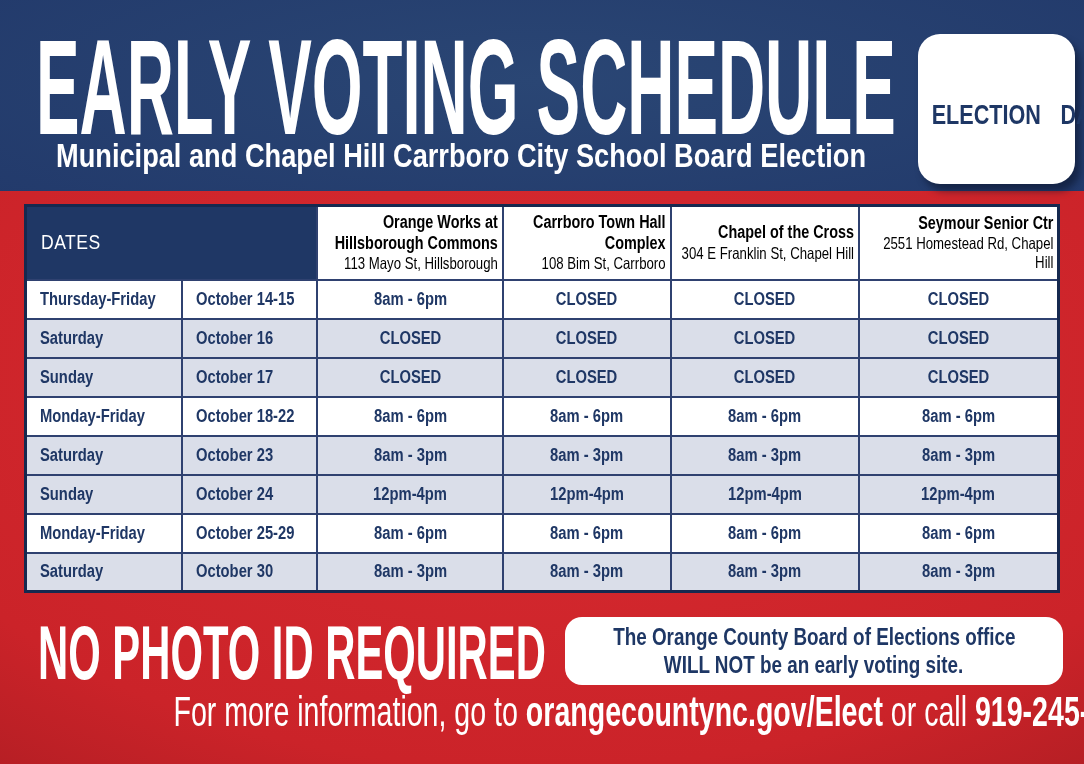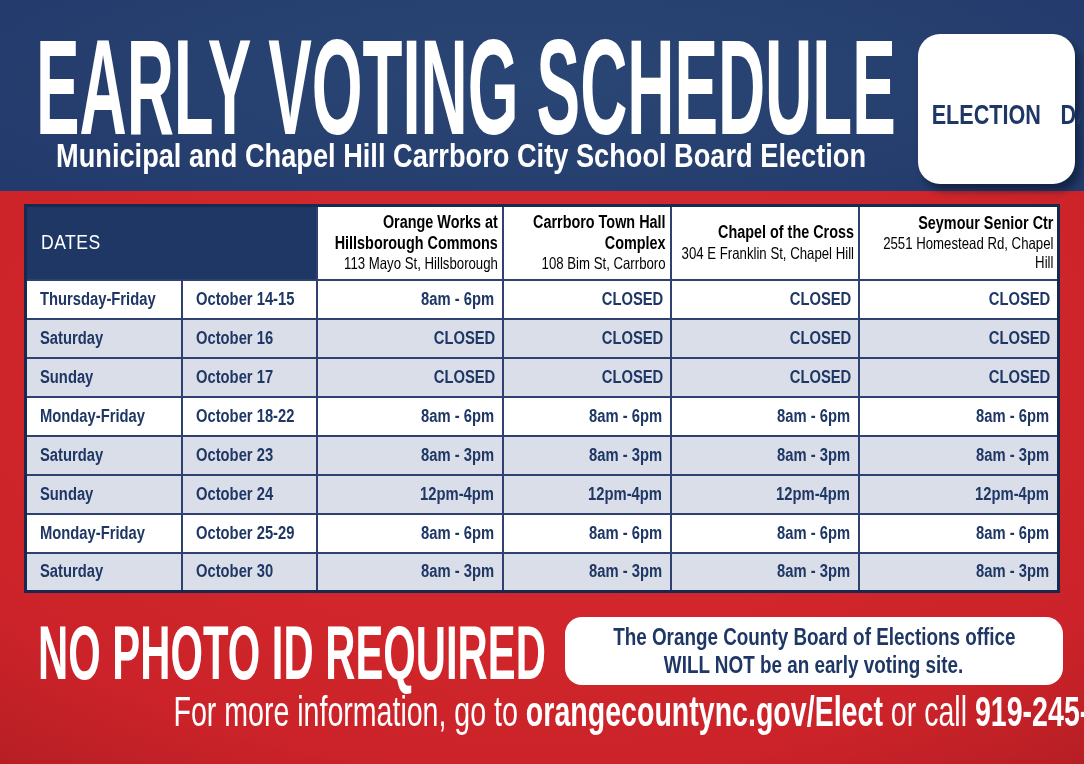--- a/index.html
+++ b/index.html
@@ -52,21 +52,21 @@
     background: #1f3765; color: #fff; text-align: left;
     font-size: 20px; font-weight: normal; padding-left: 14px;
   }
   th.dates .cv { display: inline-block; transform: scaleX(0.88); transform-origin: left center; letter-spacing: 0.5px; }
   th.loc { background: #fff; color: #000000; text-align: right; vertical-align: middle; padding: 4px 4px; }
   .loc-inner { transform: scaleX(0.8); transform-origin: left center; width: 125%; line-height: 1.18; }
   .loc-name { font-weight: bold; font-size: 18px; }
   .loc-addr { font-weight: normal; font-size: 16.5px; }
   .schedule tbody tr { height: 39px; }
   .schedule tbody td {
-    font-size: 18px; font-weight: bold; color: #1f3765; text-align: right; background: #fff;
+    font-size: 18px; font-weight: bold; color: #1f3765; text-align: center; background: #fff;
   }
   .schedule tbody tr.shaded td { background: #dadee9; text-decoration: underline; }
   .schedule td.left { text-align: left; padding-left: 13px; }
   .schedule td .cv { display: inline-block; white-space: nowrap; transform: scaleX(0.82); transform-origin: center; }
   .schedule td.left .cv { transform-origin: left center; }
 
   .no-id {
     position: absolute; left: 38px; top: 615px;
     font-size: 76px; font-weight: bold; color: #fff; line-height: 1;
     white-space: nowrap; transform: scaleX(0.55); transform-origin: left top;

